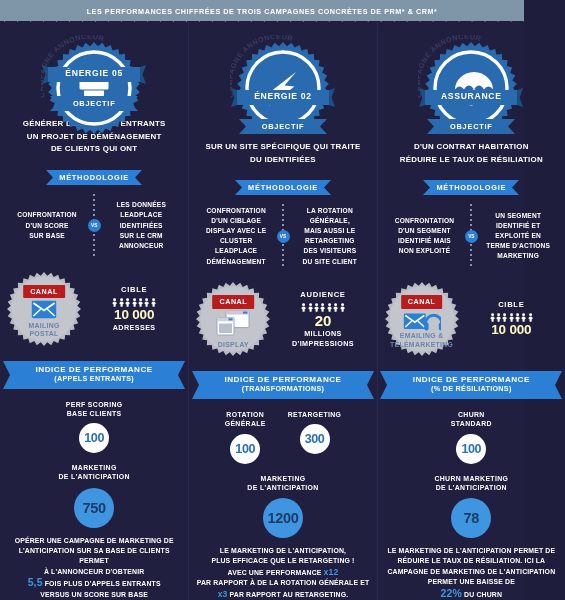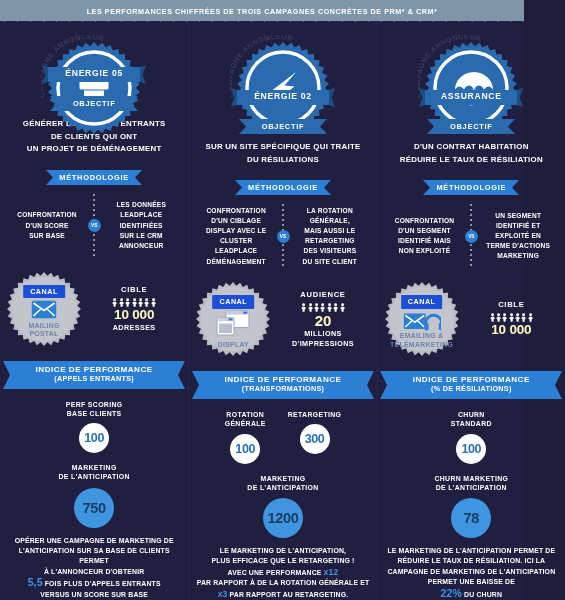--- a/index.html
+++ b/index.html
@@ -123,21 +123,21 @@
 
   
   .canal-row {
     margin-top: 13px; width: 100%;
     display: flex; align-items: center; justify-content: center;
     gap: 4px; padding: 0 6px;
   }
   .canal-badge { position: relative; width: 76px; height: 76px; flex: 0 0 76px; }
   .canal-tag {
     position: absolute; top: 14px; left: 50%; transform: translateX(-50%);
-    background: #1d4ed8; color: #fff;
+    background: #b91c1c; color: #fff;
     font-size: 7.2px; font-weight: bold; letter-spacing: .5px;
     padding: 2px 7px 2.5px; border-radius: 1px; white-space: nowrap;
   }
   .canal-ico {
     position: absolute; top: 29px; left: 50%; transform: translateX(-50%);
   }
   .canal-name {
     position: absolute; bottom: 8px; left: 0; right: 0; text-align: center;
     font-size: 6.9px; font-weight: bold; line-height: 8.6px;
     letter-spacing: .3px; color: #6f83ad;
@@ -264,22 +264,22 @@
       </div>
     </div>
         <div class="banner">
       <svg width="88" height="15" viewBox="0 0 88 15">
     <path d="M0,0 L88,0 L81,7.5 L88,15 L0,15 L7,7.5 Z" fill="#2a6bb0"></path>
   </svg>
       <div class="banner-label">OBJECTIF</div>
     </div>
         <div class="lead">
           <div>GÉNÉRER DES APPELS ENTRANTS</div>
+          <div>UN PROJET DE DÉMÉNAGEMENT</div>
           <div>DE CLIENTS QUI ONT</div>
-          <div>UN PROJET DE DÉMÉNAGEMENT</div>
         </div>
         <div class="banner">
       <svg width="96" height="15" viewBox="0 0 96 15">
     <path d="M0,0 L96,0 L89,7.5 L96,15 L0,15 L7,7.5 Z" fill="#2b7fd4"></path>
   </svg>
       <div class="banner-label">MÉTHODOLOGIE</div>
     </div>
         <div class="meth">
       <div class="meth-side left">
             <div>CONFRONTATION</div>
@@ -416,21 +416,21 @@
       </div>
     </div>
         <div class="banner">
       <svg width="88" height="15" viewBox="0 0 88 15">
     <path d="M0,0 L88,0 L81,7.5 L88,15 L0,15 L7,7.5 Z" fill="#2a6bb0"></path>
   </svg>
       <div class="banner-label">OBJECTIF</div>
     </div>
         <div class="lead">
           <div>SUR UN SITE SPÉCIFIQUE QUI TRAITE</div>
-          <div>DU RÉSILIATIONS</div>
+          <div>DU IDENTIFIÉES</div>
         </div>
         <div class="banner">
       <svg width="96" height="15" viewBox="0 0 96 15">
     <path d="M0,0 L96,0 L89,7.5 L96,15 L0,15 L7,7.5 Z" fill="#2b7fd4"></path>
   </svg>
       <div class="banner-label">MÉTHODOLOGIE</div>
     </div>
         <div class="meth">
       <div class="meth-side left">
             <div>CONFRONTATION</div>

